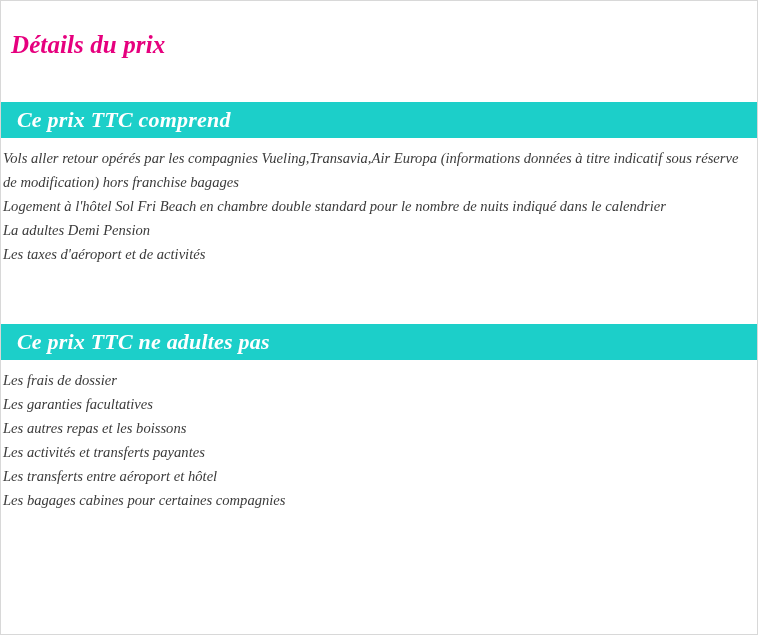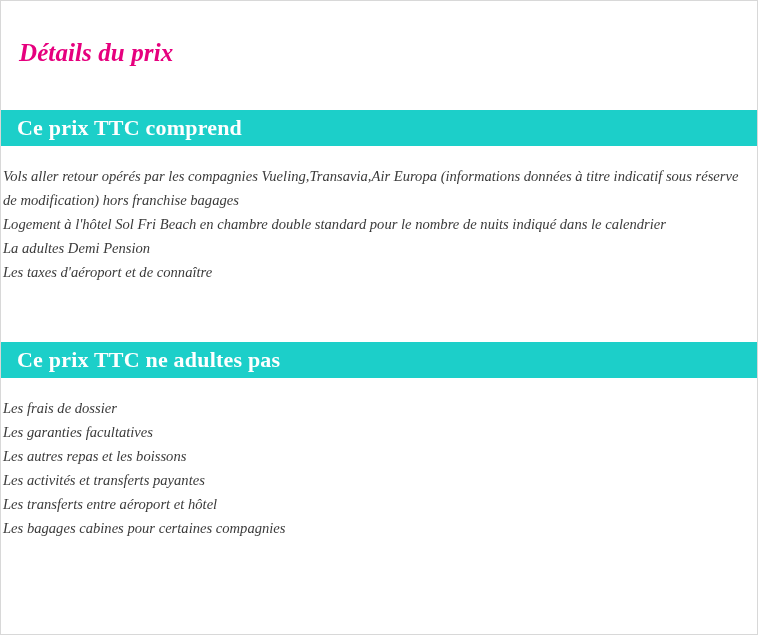--- a/index.html
+++ b/index.html
@@ -21,48 +21,49 @@
     width: 100%;
     height: 100%;
     box-sizing: border-box;
   }
   .page-title {
     font-family: "Liberation Serif", serif;
     font-style: italic;
     font-weight: bold;
     font-size: 25px;
     color: #e6007e;
-    margin: 16px;
+    margin: 8px;
     padding: 22px 16px 0 2px;
     letter-spacing: 0.1px;
   }
   .section {
     margin-top: 0;
   }
   .section-included {
     margin-top: 43px;
   }
   .section-excluded {
     margin-top: 58px;
   }
   .section-header {
     background: #1ccfc9;
     color: #ffffff;
     font-family: "Liberation Serif", serif;
+    font-style: italic;
     font-weight: bold;
     font-size: 22px;
     line-height: 36px;
     height: 36px;
     padding-left: 16px;
     box-sizing: border-box;
     width: 100%;
     letter-spacing: 0.2px;
   }
   .section-body {
-    padding: 18px 2px 0 2px;
+    padding: 8px 2px 0 2px;
   }
   .item {
     font-family: "Liberation Serif", serif;
     font-style: italic;
     font-size: 14.6px;
     line-height: 24px;
     color: #3a3a3a;
     margin: 0;
     padding: 0;
   }
@@ -73,21 +74,21 @@
 <div class="page">
 
   <h1 class="page-title">Détails du prix</h1>
 
   <div class="section section-included">
     <div class="section-header">Ce prix TTC comprend</div>
     <div class="section-body">
       <p class="item">Vols aller retour opérés par les compagnies Vueling,Transavia,Air Europa (informations données à titre indicatif sous réserve de modification) hors franchise bagages</p>
       <p class="item">Logement à l'hôtel Sol Fri Beach en chambre double standard pour le nombre de nuits indiqué dans le calendrier</p>
       <p class="item">La adultes Demi Pension</p>
-      <p class="item">Les taxes d'aéroport et de connaître</p>
+      <p class="item">Les taxes d'aéroport et de activités</p>
     </div>
   </div>
 
   <div class="section section-excluded">
     <div class="section-header">Ce prix TTC ne adultes pas</div>
     <div class="section-body">
       <p class="item">Les frais de dossier</p>
       <p class="item">Les garanties facultatives</p>
       <p class="item">Les autres repas et les boissons</p>
       <p class="item">Les activités et transferts payantes</p>

